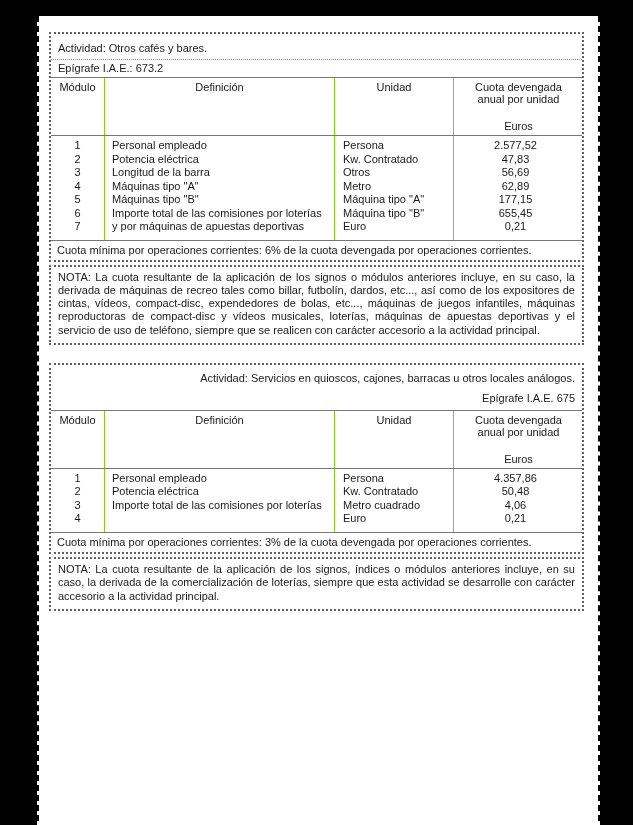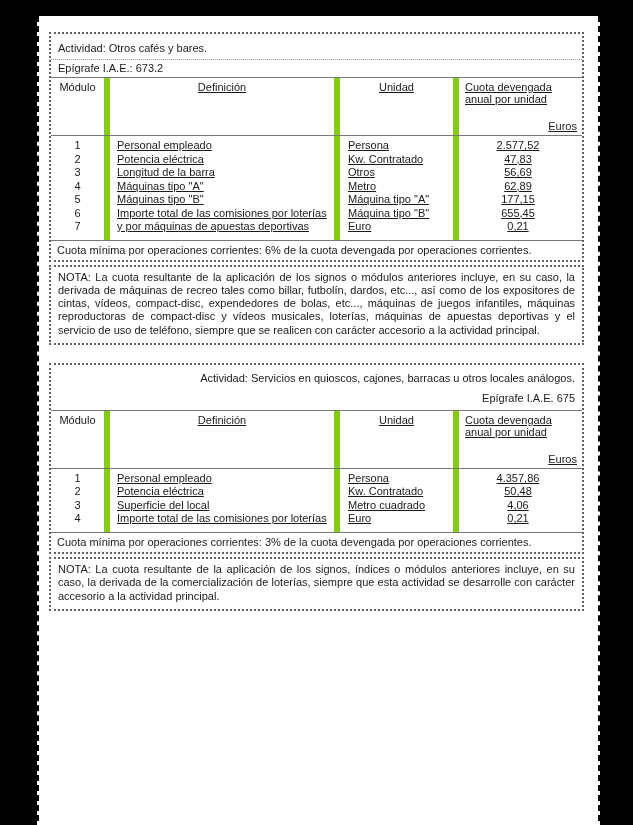--- a/index.html
+++ b/index.html
@@ -22,24 +22,24 @@
   .block { margin-left: 10px; width: 535px; }
   .block-1 { margin-top: 16px; }
   .block-2 { margin-top: 18px; }
   .box { border: 2px dotted #606060; background: #fff; }
   .row-activ { padding: 8px 7px 4px 7px; line-height: 13px; }
   .row-activ.two-line { padding: 7px 7px 5px 7px; text-align: right; }
   .row-activ.two-line .l1 { margin-bottom: 7px; }
   .sep-under { border-bottom: 1px dotted #8f8f8f; }
   .row-epig { padding: 2px 7px 3px 7px; line-height: 12px; }
   .grid { display: grid; grid-template-columns: 53px 230px 119px 1fr; }
-  .bl { border-left: 6px solid #84cc16; text-decoration: underline; }
+  .bl { border-left: 1px solid #84cc16; }
   .thead { border-top: 1px solid #777; border-bottom: 1px solid #777; height: 59px; }
   .th { text-align: center; padding-top: 3px; line-height: 13px; }
-  .cuota-h { display: flex; flex-direction: column; text-align: left; padding: 3px 5px 3px 6px; }
+  .cuota-h { display: flex; flex-direction: column; text-align: left; padding: 3px 5px 3px 6px; align-items: center; }
   .cuota-h .euros { margin-top: auto; text-align: right; }
   .tcol { padding-top: 3px; padding-bottom: 6px; }
   .ln { min-height: 13.5px; line-height: 13.5px; }
   .col-mod .ln { text-align: center; }
   .col-def .ln { padding-left: 7px; padding-right: 2px; }
   .col-uni .ln { padding-left: 8px; }
   .col-cuo .ln { text-align: center; padding-right: 5px; }
   .cuota-min { border-top: 1px solid #777; padding: 3px 6px 4px 6px; line-height: 12px; }
   .nota { margin-top: 3px; padding: 4px 7px 6px 7px; line-height: 13.3px; text-align: justify; }
   .bottom-dots {
@@ -140,21 +140,20 @@
       <div class="grid tbody">
         <div class="tcol col-mod">
           <div class="ln">1</div>
           <div class="ln">2</div>
           <div class="ln">3</div>
           <div class="ln">4</div>
         </div>
         <div class="tcol col-def bl">
           <div class="ln">Personal empleado</div>
           <div class="ln">Potencia eléctrica</div>
-          <div class="ln">Superficie del local</div>
           <div class="ln">Importe total de las comisiones por loterías</div>
         </div>
         <div class="tcol col-uni bl">
           <div class="ln">Persona</div>
           <div class="ln">Kw. Contratado</div>
           <div class="ln">Metro cuadrado</div>
           <div class="ln">Euro</div>
         </div>
         <div class="tcol col-cuo bl">
           <div class="ln">4.357,86</div>

